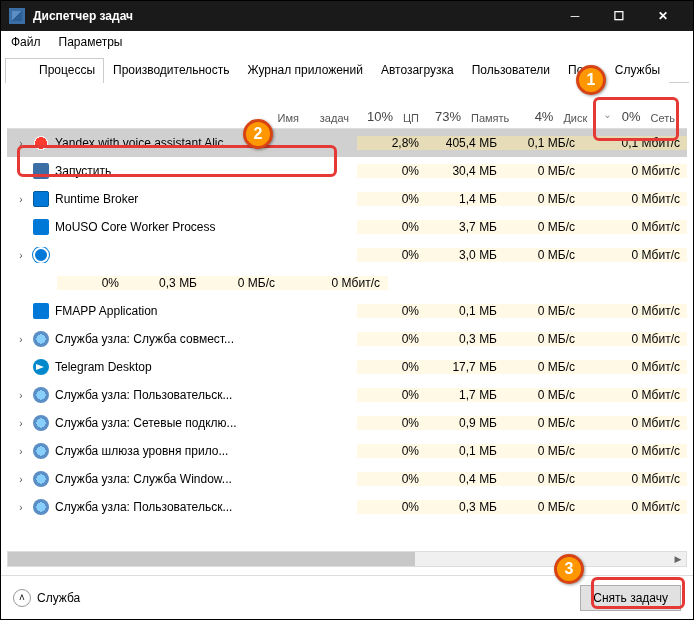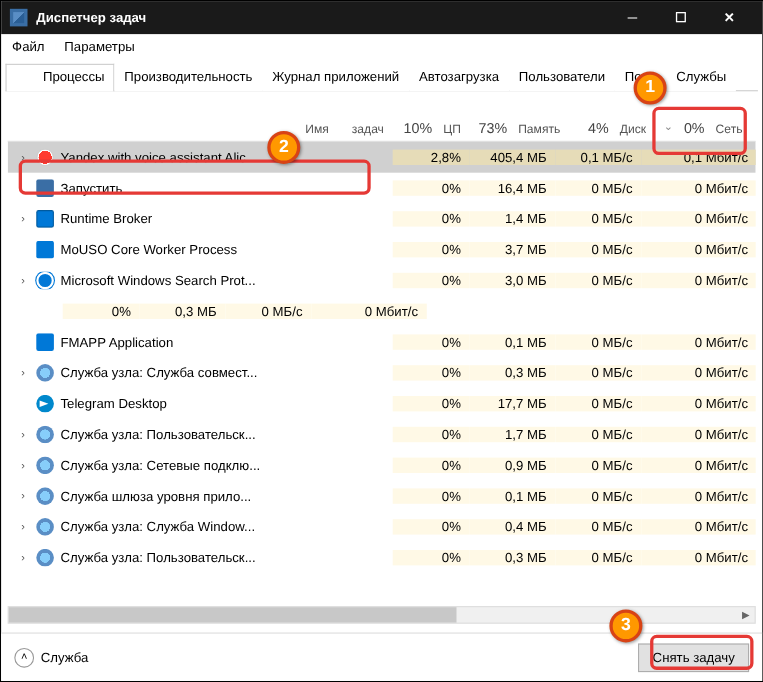--- a/index.html
+++ b/index.html
@@ -135,21 +135,21 @@
         <div class="cell net">0,1 Мбит/с</div>
       </div>
       <div class="row">
         <div class="cell name">
           <span class="chev"></span>
           <span class="appicon ic-run"></span>
           <span>Запустить</span>
         </div>
         <div class="cell" style="flex:0 0 50px"></div>
         <div class="cell cpu">0%</div>
-        <div class="cell mem">16,4 МБ</div>
+        <div class="cell mem">30,4 МБ</div>
         <div class="cell disk">0 МБ/с</div>
         <div class="cell net">0 Мбит/с</div>
       </div>
       <div class="row">
         <div class="cell name">
           <span class="chev">›</span>
           <span class="appicon ic-rt"></span>
           <span>Runtime Broker</span>
         </div>
         <div class="cell" style="flex:0 0 50px"></div>
@@ -167,21 +167,20 @@
         <div class="cell" style="flex:0 0 50px"></div>
         <div class="cell cpu">0%</div>
         <div class="cell mem">3,7 МБ</div>
         <div class="cell disk">0 МБ/с</div>
         <div class="cell net">0 Мбит/с</div>
       </div>
       <div class="row">
         <div class="cell name">
           <span class="chev">›</span>
           <span class="appicon ic-search"></span>
-          <span>Microsoft Windows Search Prot...</span>
         </div>
         <div class="cell" style="flex:0 0 50px"></div>
         <div class="cell cpu">0%</div>
         <div class="cell mem">3,0 МБ</div>
         <div class="cell disk">0 МБ/с</div>
         <div class="cell net">0 Мбит/с</div>
       </div>
       <div class="row">
         <div class="cell" style="flex:0 0 50px"></div>
         <div class="cell cpu">0%</div>

